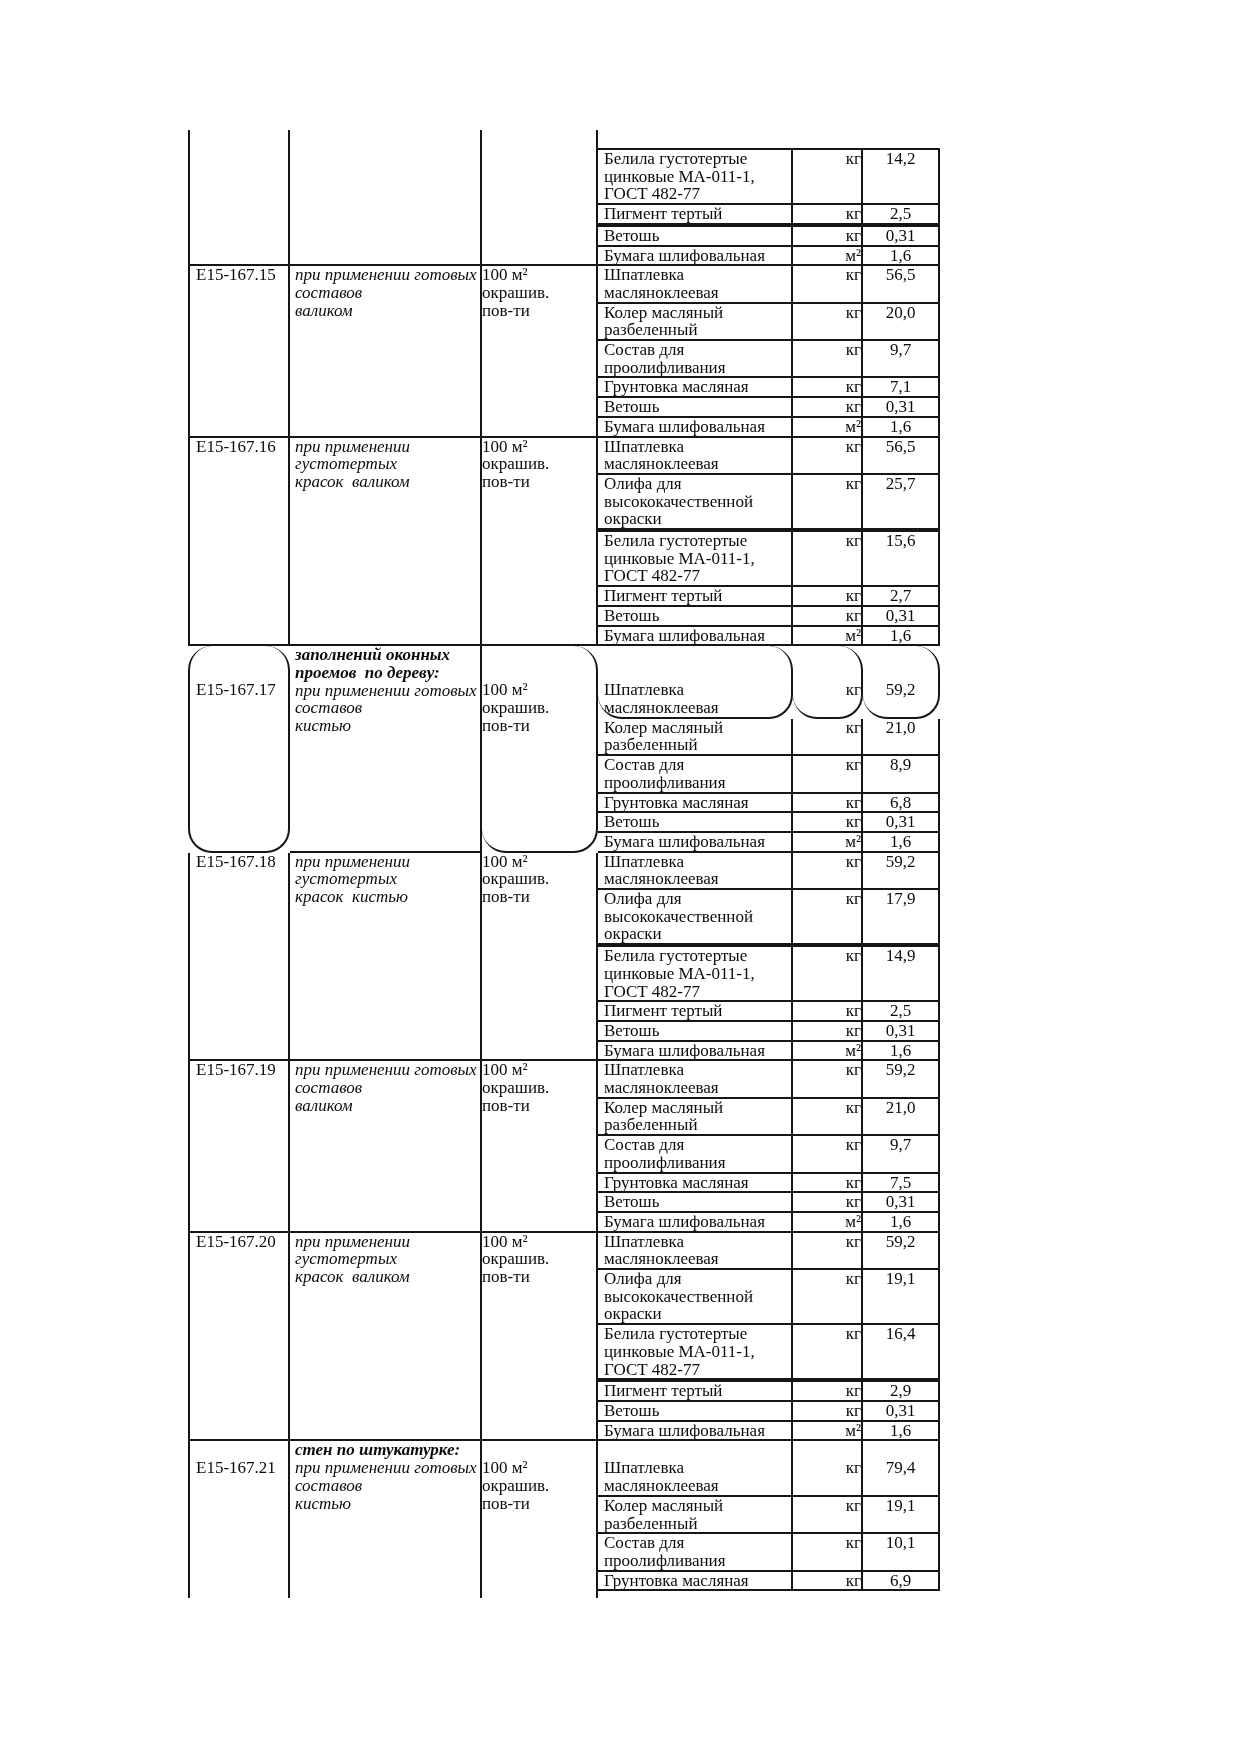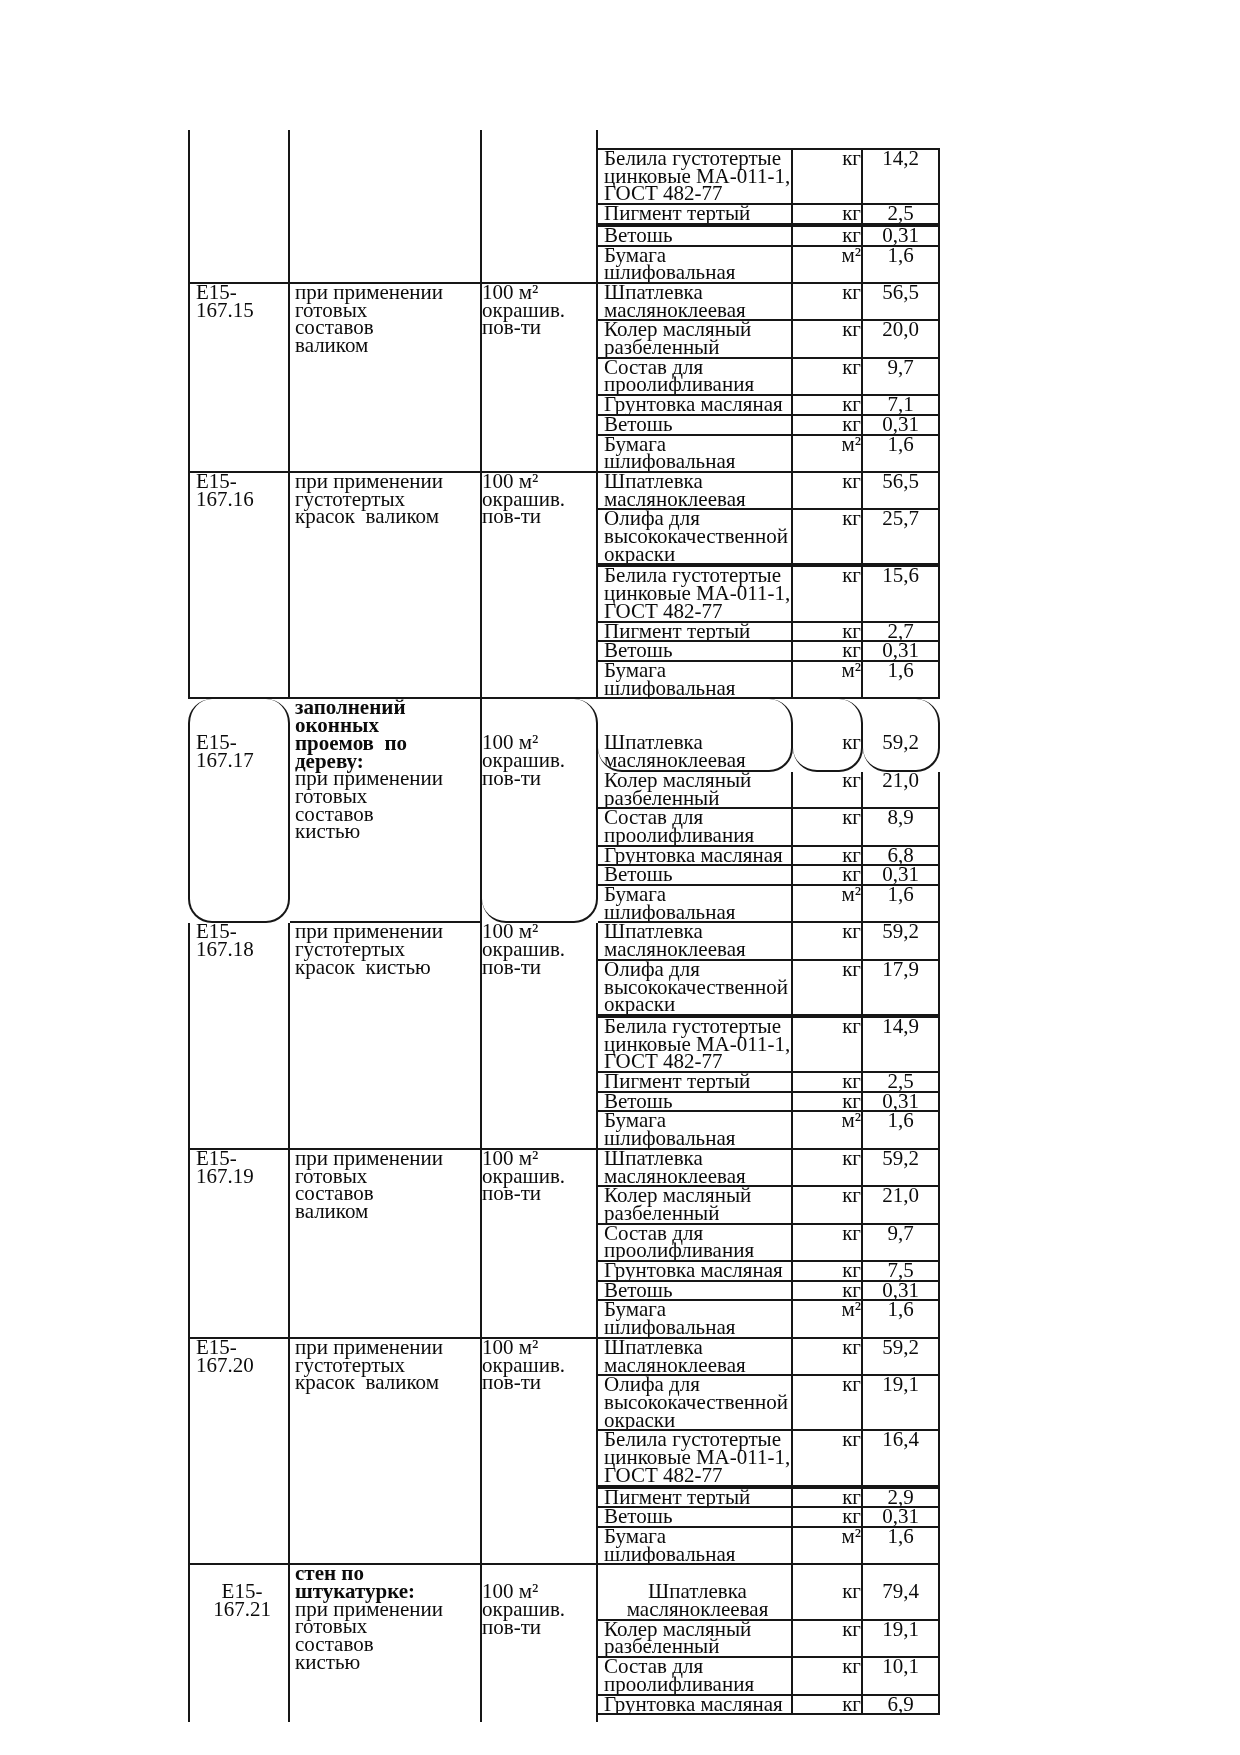--- a/index.html
+++ b/index.html
@@ -20,45 +20,45 @@
     background: #ffffff;
   }
   table.doc {
     position: absolute;
     left: 188px;
     top: 130px;
     width: 752px;
     border-collapse: separate;
     border-spacing: 0;
     table-layout: fixed;
-    font-size: 21px;
+    font-size: 17px;
     line-height: 17.7px;
   }
   td {
     margin: 0;
     padding: 0;
     vertical-align: top;
     box-sizing: border-box;
     border: 0 solid #161616;
     border-right-width: 2px;
     border-bottom-width: 2px;
     overflow: hidden;
   }
   td.c1 { border-left-width: 2px; padding-left: 6px; margin-top: 16px; }
-  td.c2 { padding-left: 5px; }
+  td.c2 { padding-left: 5px; font-style: italic; }
   td.c3 { text-align: left; }
   td.c4 { padding-left: 6px; }
   td.c5 { text-align: right; }
   td.c6 { text-align: center; margin-left: 30px; }
   .pre { white-space: pre-wrap; }
   .ghead { font-weight: bold; white-space: pre-wrap; }
   .nb { border-bottom-width: 0; }
   .nr { border-right-width: 0; }
   tr.thick td { border-bottom-width: 4px; }
-  .pt1 { padding-top: 18px; text-align: center; }
+  .pt1 { padding-top: 18px; }
   .pt2 { padding-top: 35px; border-radius: 24px; }
   tr.stub-top { height: 20px; }
   tr.stub-bottom { height: 7px; }
 </style>
 </head>
 <body>
 
 <div class="page">
   <table class="doc">
     <colgroup>

